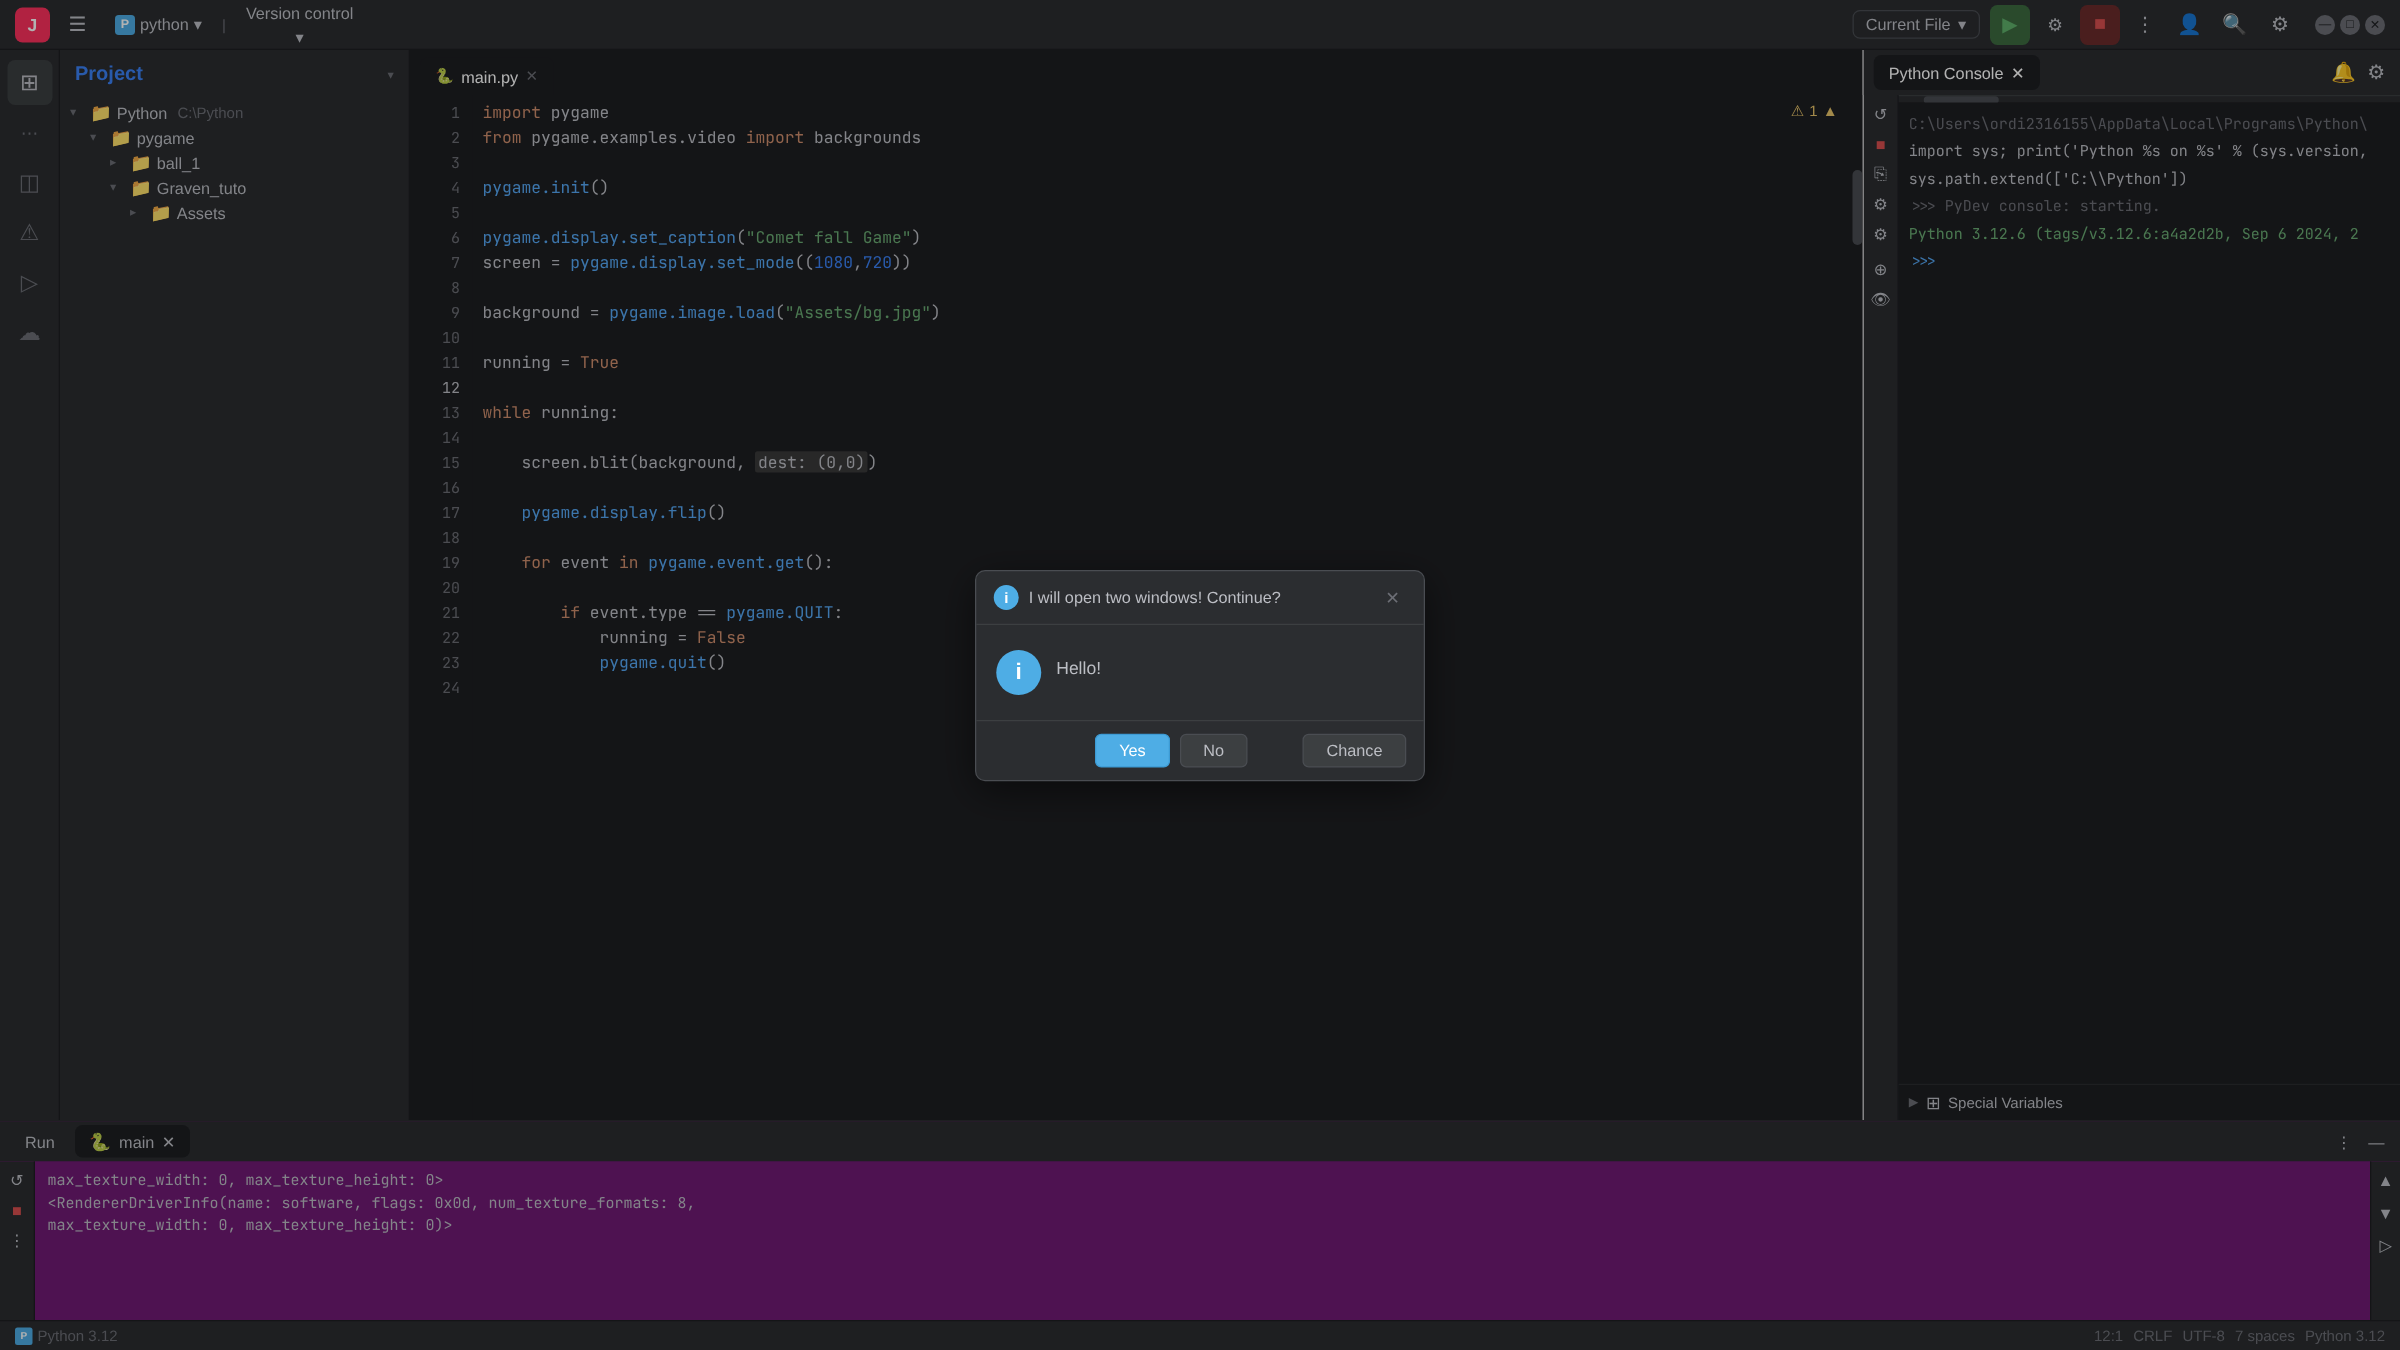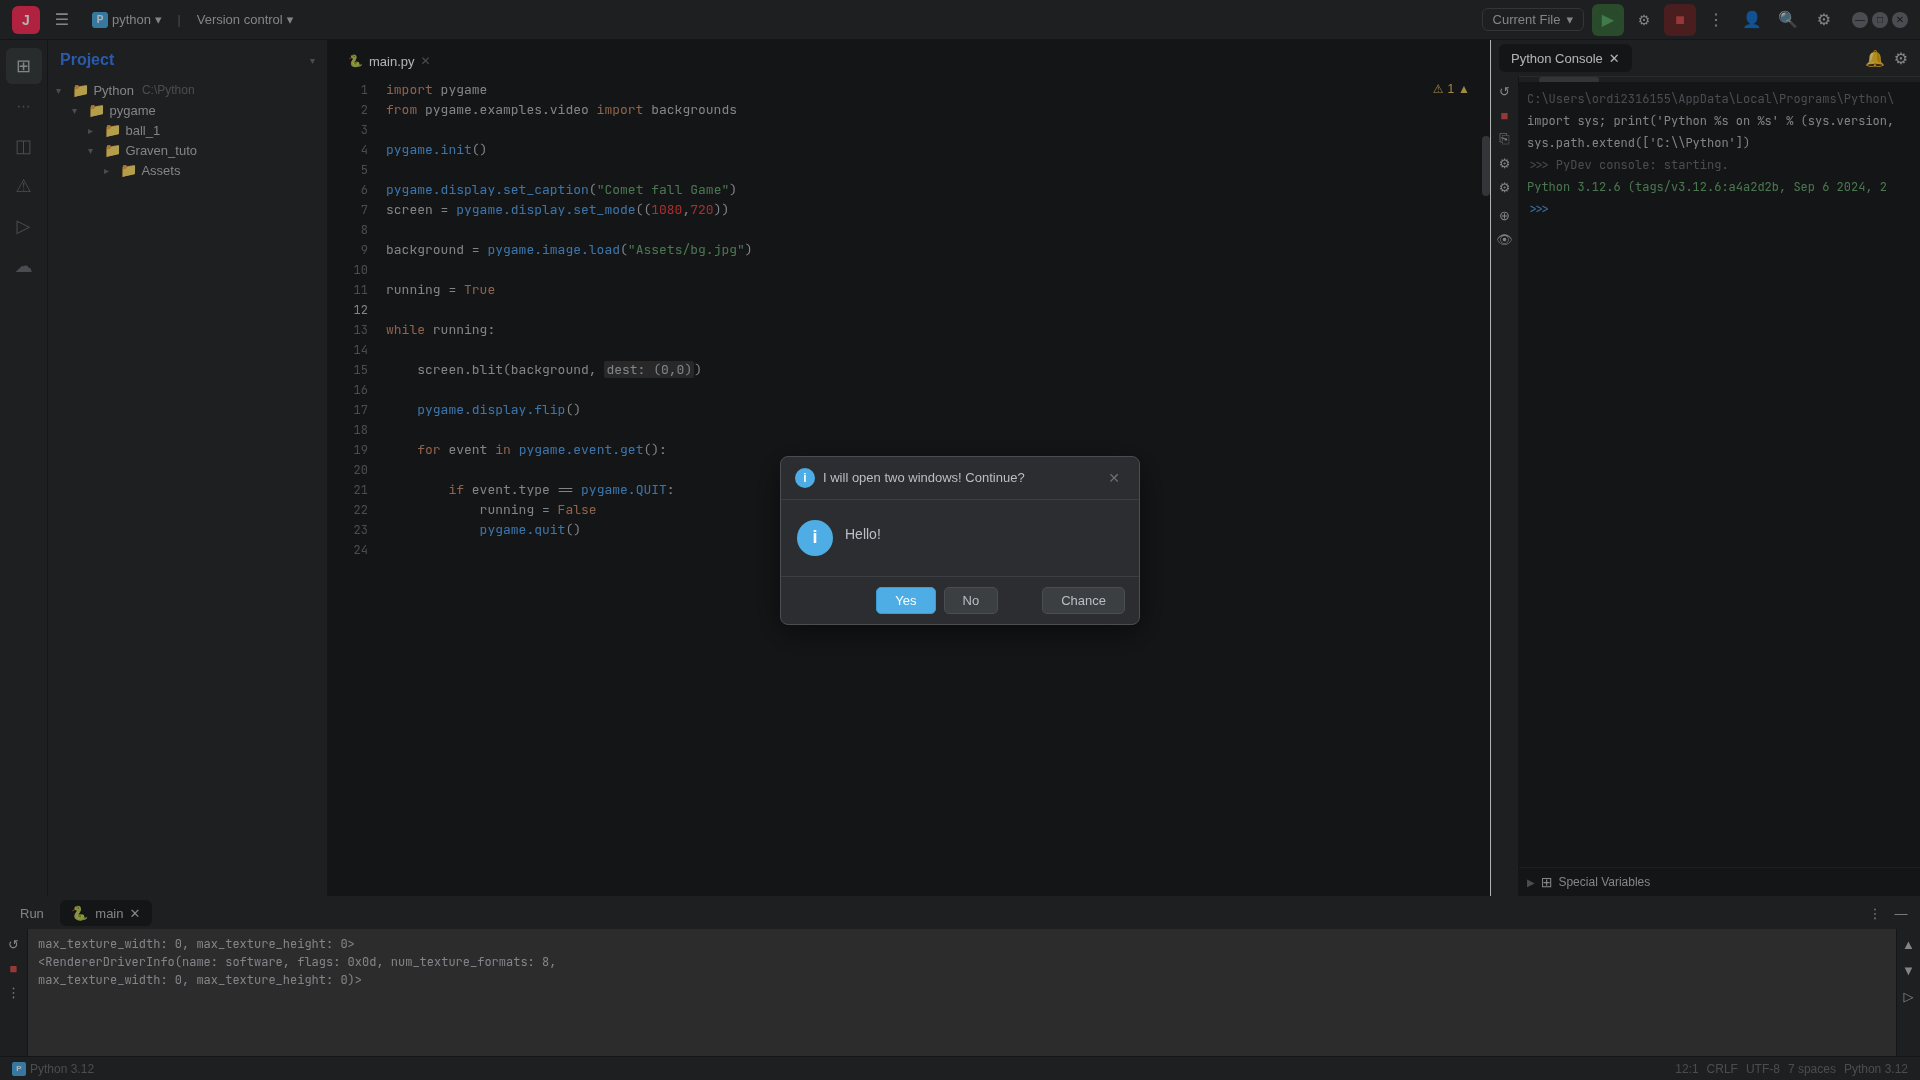--- a/index.html
+++ b/index.html
@@ -76,20 +76,21 @@
     }
     .title-bar-vcs {
       display: flex;
       align-items: center;
       gap: 4px;
       padding: 2px 8px;
       border-radius: 4px;
       cursor: pointer;
       color: #bcbec4;
       font-size: 13px;
+      flex-direction: column;
     }
     .title-bar-spacer { flex: 1; }
     .title-bar-right {
       display: flex;
       align-items: center;
       gap: 4px;
     }
     .title-bar-run-config {
       display: flex;
       align-items: center;
@@ -298,21 +299,21 @@
     }
     .code-line {
       height: 20px;
       white-space: pre;
       padding-left: 8px;
     }
     .kw { color: #cf8e6d; }
     .fn { color: #56a8f5; }
     .st { color: #6aab73; }
     .nm { color: #bcbec4; }
-    .num { color: #ef4444; }
+    .num { color: #3b82f6; }
     .highlight-dest {
       background: #3a3a3a;
       border-radius: 2px;
       padding: 0 2px;
     }
     .warning-indicator {
       position: absolute;
       top: 6px;
       right: 20px;
       display: flex;
@@ -431,21 +432,21 @@
       align-items: center;
       gap: 6px;
       cursor: pointer;
     }
     .special-vars-chevron { color: #6c6e75; font-size: 10px; }
     .special-vars-icon { font-size: 14px; }
 
     
     .bottom-area {
       height: 160px;
-      background: #404040;
+      background: #701a75;
       display: flex;
       flex-direction: column;
       border-top: 1px solid #2b2d30;
       flex-shrink: 0;
     }
     .bottom-tabs {
       height: 32px;
       background: #2b2d30;
       display: flex;
       align-items: center;

